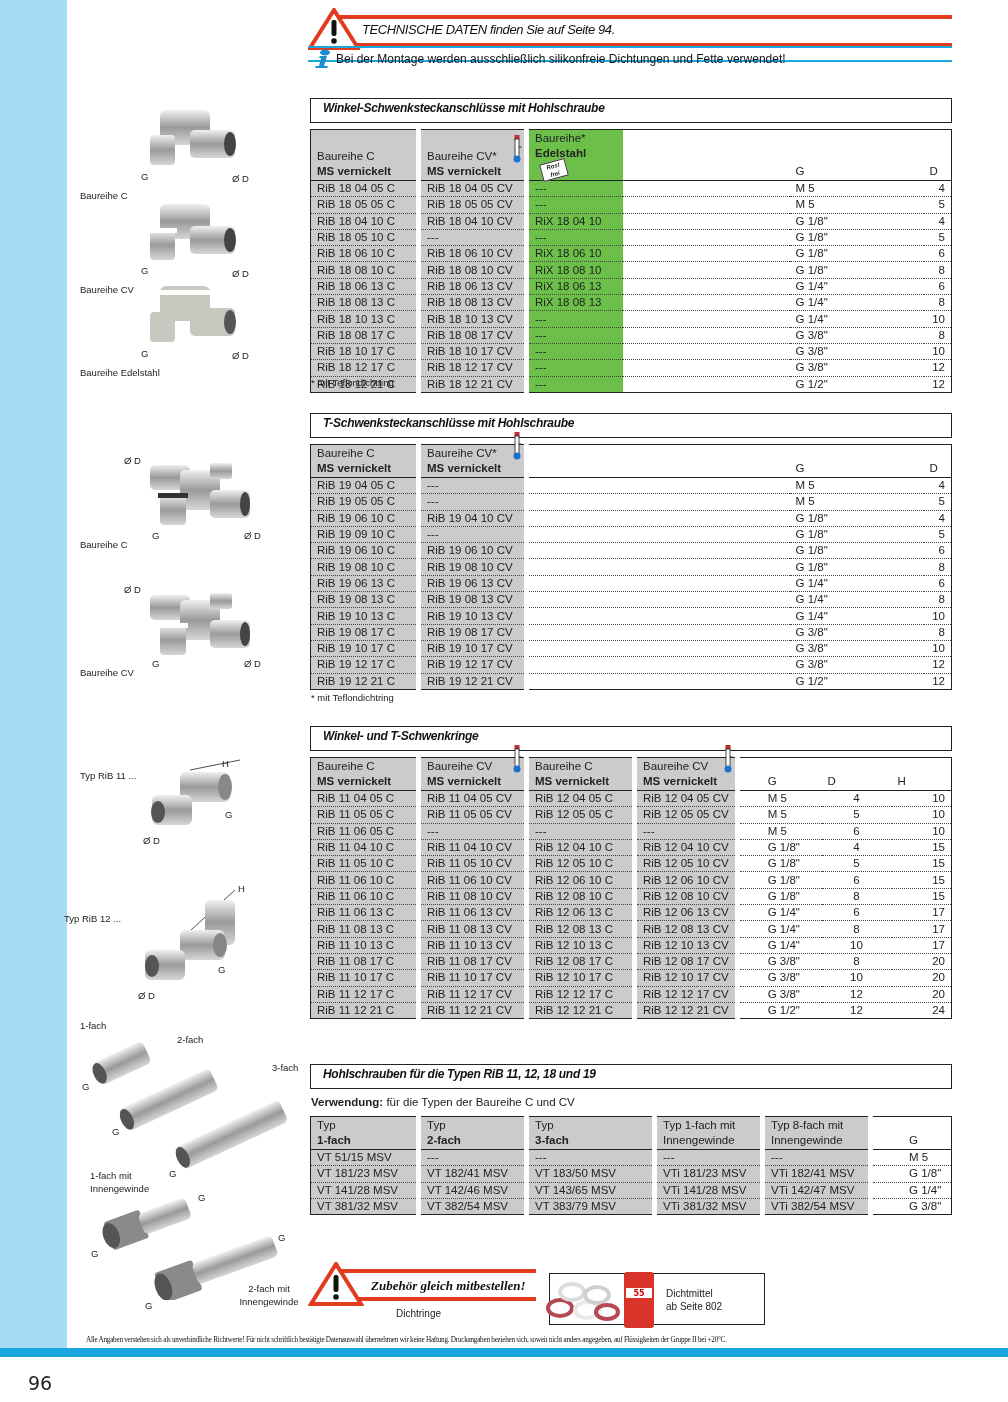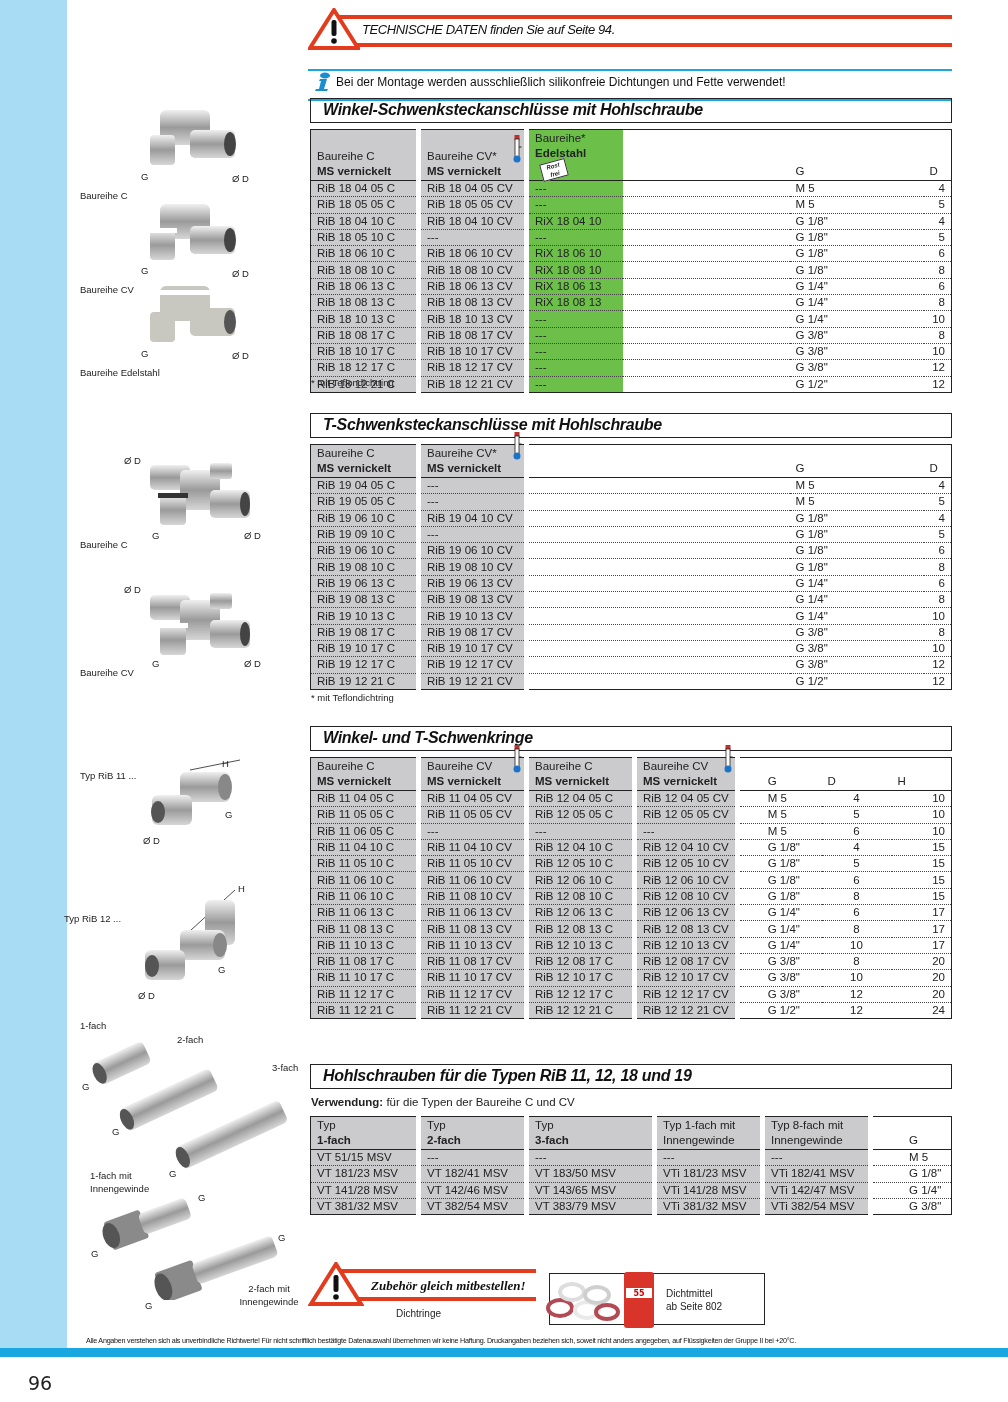--- a/index.html
+++ b/index.html
@@ -1,35 +1,35 @@
 <!DOCTYPE html>
 <html><head>
 <meta charset="utf-8">
 <style>
   * { box-sizing: border-box; margin: 0; padding: 0; }
   html, body { width: 1008px; height: 1402px; background: #fff; overflow: hidden; }
   body { position: relative; font-family: "DejaVu Sans", sans-serif; color: #222; }
   .leftbar { position: absolute; left: 0; top: 0; width: 67px; height: 1348px; background: #a8dcf4; }
   .bottombar { position: absolute; left: 0; top: 1348px; width: 1008px; height: 9px; background: #1aa7e0; }
   .page-number { position: absolute; left: 28px; top: 1372px; font-size: 19px; color: #222; font-family: "DejaVu Sans", sans-serif; }
-  .disclaimer { position: absolute; left: 86px; top: 1336px; font-size: 7.2px; color: #111; letter-spacing: -0.25px; white-space: nowrap; font-family: Liberation Sans, sans-serif; }
+  .disclaimer { position: absolute; left: 86px; top: 1336px; font-size: 7.2px; color: #111; letter-spacing: -0.25px; white-space: nowrap; font-family: Liberation Serif, serif; }
 
   
   .warn { position: absolute; left: 308px; top: 8px; width: 644px; height: 40px; }
   .warn .bar { position: absolute; left: 30px; right: 0; height: 4px; background: #e23b1d; }
   .warn .bar.top { top: 7px; }
   .warn .bar.bot { top: 35px; }
   .warn .tri { position: absolute; left: 0; top: 0; }
   .warn .txt { position: absolute; left: 54px; top: 14px; font-style: italic; font-size: 13px; color: #111; font-family: "Liberation Sans", sans-serif; letter-spacing: -0.4px; }
 
-  .info { position: absolute; left: 308px; top: 69px; width: 644px; height: 32px; border-top: 2px solid #1aa7e0; border-bottom: 2px solid #1aa7e0; }
+  .info { position: absolute; left: 308px; top: 46px; width: 644px; height: 16px; border-top: 2px solid #1aa7e0; border-bottom: 2px solid #1aa7e0; }
   .info .ico { position: absolute; left: 4px; top: 1px; }
   .info .txt { position: absolute; left: 28px; top: 4px; font-size: 12px; color: #111; font-family: "Liberation Sans", sans-serif; }
 
-  .section-title { position: absolute; left: 310px; width: 642px; height: 25px; border: 1px solid #222; font-family: "Liberation Sans", sans-serif; font-weight: bold; font-style: italic; font-size: 16px; padding: 2px 12px; color: #111; letter-spacing: -0.3px; }
+  .section-title { position: absolute; left: 310px; width: 642px; height: 25px; border: 1px solid #222; font-family: "Liberation Sans", sans-serif; font-weight: bold; font-style: italic; font-size: 12px; padding: 2px 12px; color: #111; letter-spacing: -0.3px; }
 
   table.spec { position: absolute; left: 310px; width: 642px; border-collapse: collapse; border: 1px solid #222; font-family: "Liberation Sans", sans-serif; font-size: 11.5px; color: #222; }
   table.spec th { font-weight: normal; text-align: left; vertical-align: bottom; padding: 1px 6px; line-height: 15px; border-bottom: 1.5px solid #222; }
   table.spec th b { font-weight: bold; }
   table.spec td { padding: 0 6px; height: 16.3px; line-height: 15px; border-bottom: 1px dotted #444; white-space: nowrap; }
   table.spec tr:last-child td { border-bottom: none; }
   .gc { background: #cbcbcd; border-right: 5px solid #fff; }
   .green { background: #6cc04a; }
   .num { text-align: right; }
   .ctr { text-align: center; }

